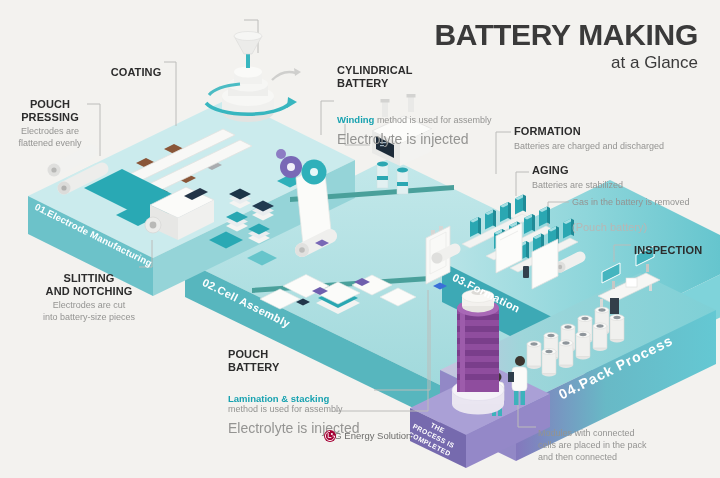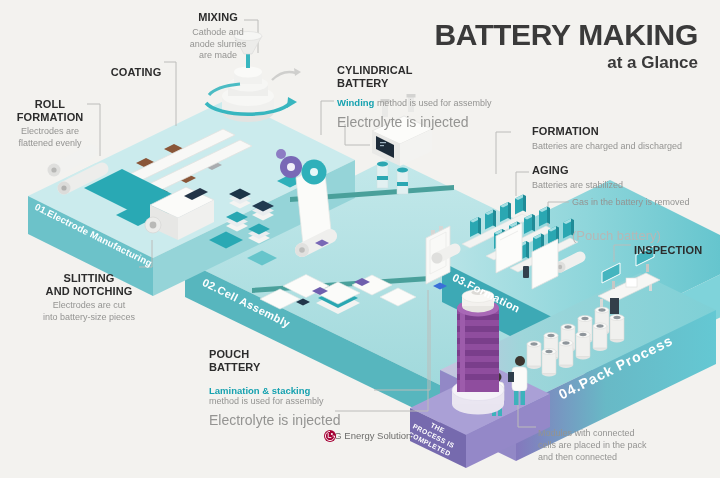--- a/index.html
+++ b/index.html
@@ -9,27 +9,27 @@
   svg{position:absolute;left:0;top:0}
   .callout{position:absolute;z-index:5}
   .co-t{font-size:11px;font-weight:800;color:#2c2c2c;line-height:1.15;letter-spacing:.1px}
   .co-d{font-size:9px;color:#949492;line-height:1.32;margin-top:3px}
   .nw{white-space:nowrap}
   .ctr{text-align:center}
   .blk{display:block}
   .hl{color:#17a2b0;font-weight:800;font-size:9.5px}
   .rest{font-size:9px;color:#949492}
   .line2{font-size:14px;color:#949492;margin-top:4px}
-  .small-note{font-size:13px;color:#b7b7b5;margin-top:19px}
+  .small-note{font-size:11px;color:#b7b7b5;margin-top:12px}
   .plabel{position:absolute;color:#fff;font-weight:700;transform-origin:0 0;white-space:nowrap;
           letter-spacing:.4px;z-index:4}
   .plabel-wrap{white-space:normal;text-align:center;line-height:1.3}
   .title-wrap{position:absolute;top:20px;right:22px;text-align:right;z-index:5}
   .t-main{font-size:30px;font-weight:800;color:#3a3a3a;line-height:1;letter-spacing:-.3px}
-  .t-sub{font-size:17px;font-weight:700;color:#3a3a3a;margin-top:3px}
+  .t-sub{font-size:17px;font-weight:400;color:#3a3a3a;margin-top:3px}
   .brand{position:absolute;left:324px;top:430px;display:flex;align-items:center;gap:5px;z-index:5}
   .brand-text{font-size:9.5px;color:#6d6d6b}
 </style>
 </head>
 <body>
 
 <div id="stage">
 
 <svg width="720" height="478" viewBox="0 0 720 478">
   <defs>
@@ -325,75 +325,71 @@
   <div class="t-main">BATTERY MAKING</div>
   <div class="t-sub">at a Glance</div>
 </div>
 
 <div class="plabel" style="left:38px;top:201px;width:152px;font-size:9.5px;letter-spacing:.2px;transform:rotate(26.5deg)">01.Electrode Manufacturing</div>
 <div class="plabel" style="left:206px;top:276px;width:125px;font-size:11px;transform:rotate(26.5deg)">02.Cell Assembly</div>
 <div class="plabel" style="left:456px;top:271px;width:108px;font-size:11px;transform:rotate(26.5deg)">03.Formation</div>
 <div class="plabel" style="left:556px;top:388px;width:165px;font-size:14px;letter-spacing:1px;transform:rotate(-26.5deg)">04.Pack Process</div>
 <div class="plabel plabel-wrap" style="left:416px;top:413px;width:52px;font-size:6.8px;transform:rotate(26.5deg)">THE PROCESS IS COMPLETED</div>
 
-<div class="callout ctr" style="left:176px;top:11px;width:84px">
-  <div class="co-t">MIXING</div>
-  <div class="co-d" style="width:70px;margin-left:7px">Cathode and anode slurries are made</div>
-</div>
 
 <div class="callout ctr" style="left:96px;top:66px;width:80px">
   <div class="co-t">COATING</div>
 </div>
 
 <div class="callout ctr" style="left:10px;top:98px;width:80px">
-  <div class="co-t">ROLL FORMATION</div>
+  <div class="co-t">POUCH PRESSING</div>
   <div class="co-d" style="width:72px;margin-left:4px">Electrodes are flattened evenly</div>
 </div>
 
 <div class="callout ctr" style="left:34px;top:272px;width:110px">
   <div class="co-t">
     <span class="blk">SLITTING</span>
     <span class="blk">AND NOTCHING</span>
   </div>
   <div class="co-d">
     <span class="blk nw">Electrodes are cut</span>
     <span class="blk nw">into battery-size pieces</span>
   </div>
 </div>
 
 <div class="callout" style="left:337px;top:64px">
   <div class="co-t" style="width:95px">CYLINDRICAL BATTERY</div>
-  <div class="nw" style="margin-top:3px">
+  <div class="nw" style="margin-top:20px">
     <span class="hl">Winding</span><span class="rest"> method is used for assembly</span>
   </div>
   <div class="line2 nw">Electrolyte is injected</div>
 </div>
 
-<div class="callout" style="left:532px;top:125px">
+<div class="callout" style="left:514px;top:125px">
   <div class="co-t">FORMATION</div>
   <div class="co-d nw">Batteries are charged and discharged</div>
 </div>
 
 <div class="callout" style="left:532px;top:164px">
   <div class="co-t">AGING</div>
   <div class="co-d nw">Batteries are stabilized</div>
 </div>
 
 <div class="callout" style="left:572px;top:194px">
   <div class="co-d nw">Gas in the battery is removed</div>
   <div class="small-note nw">(Pouch battery)</div>
 </div>
 
 <div class="callout" style="left:634px;top:244px">
   <div class="co-t">INSPECTION</div>
 </div>
 
-<div class="callout" style="left:209px;top:348px">
+<div class="callout" style="left:228px;top:348px">
   <div class="co-t" style="width:62px">POUCH BATTERY</div>
-  <span class="hl blk nw" style="margin-top:12px">Lamination &amp; stacking</span>
+  <span class="hl blk nw" style="margin-top:20px">Lamination &amp; stacking</span>
   <span class="rest blk nw">method is used for assembly</span>
   <div class="line2 nw" style="margin-top:6px">Electrolyte is injected</div>
 </div>
 
 <div class="callout" style="left:538px;top:416px;width:112px">
   <div class="co-d" style="margin-top:12px">Modules with connected cells are placed in the pack and then connected</div>
 </div>
 
 <div class="brand">
   <span style="display:inline-flex">

